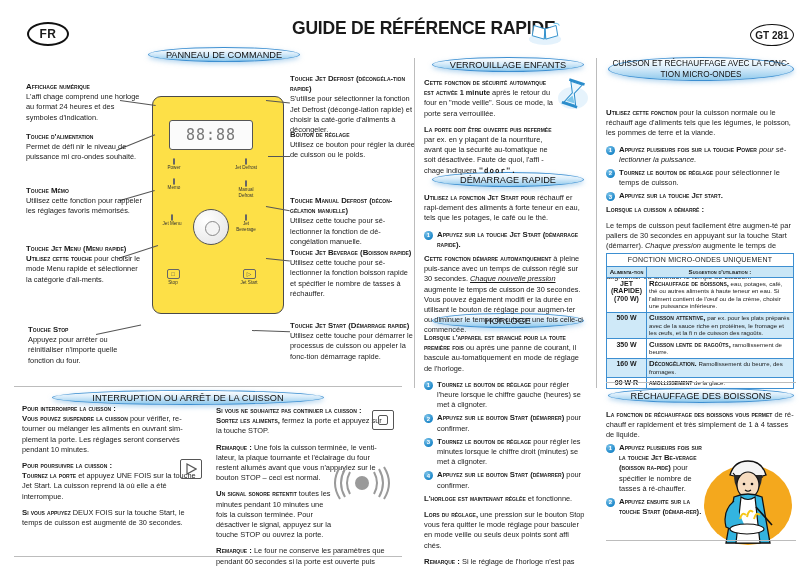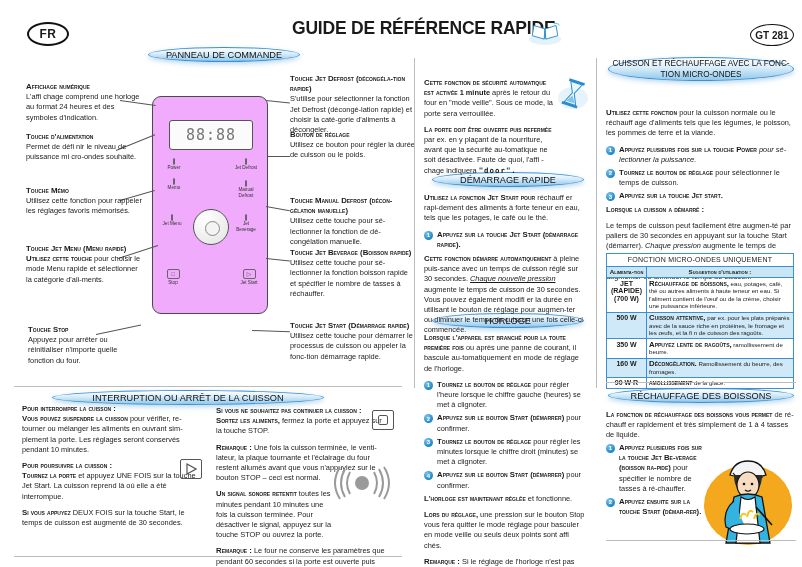--- a/index.html
+++ b/index.html
@@ -64,23 +64,23 @@
     background: radial-gradient(circle at 35% 30%, #7ec4ea, #1b86c8 70%);
     color: #fff; font-size: 6px; font-weight: bold;
     display: flex; align-items: center; justify-content: center;
     margin-right: 4px; margin-top: 1px;
   }
   .step-body { flex: 1; }
 
   
   .panel-box {
     position: absolute; left: 152px; top: 96px;
-    width: 116px; height: 218px;
+    width: 132px; height: 218px;
     border: 1.4px solid #4a4a4a; border-radius: 9px;
-    background: #f0abfc;
+    background: #fde047;
     padding-left: 7px;
   }
   .display {
     position: absolute; left: 16px; top: 23px;
     width: 84px; height: 30px;
     border: 1.2px solid #555; border-radius: 3px;
     background: #fbfbfb;
     display: flex; align-items: center; justify-content: center;
   }
   .display .digits {
@@ -153,20 +153,21 @@
     <path d="M20 8 L7 4 L5 16 L19 20 Z" fill="#ffffff" stroke="#2a8ccb" stroke-width="1.1"></path>
     <path d="M20 8 L33 4 L35 16 L21 20 Z" fill="#ffffff" stroke="#2a8ccb" stroke-width="1.1"></path>
     <path d="M20 8 L20 20" stroke="#2a8ccb" stroke-width="1.1"></path>
     <path d="M30 2 q5 -2 7 2" stroke="#6fc2ea" stroke-width="1.2" fill="none"></path>
   </svg>
 
   <div class="gt-badge">GT 281</div>
 
   <div class="banner" style="left:148px; top:47px; width:152px;">PANNEAU DE COMMANDE</div>
 
+  <div class="banner" style="left:432px; top:57px; width:152px;">VERROUILLAGE ENFANTS</div>
 
   <div class="banner two-line" style="left:608px; top:57px; width:186px;">
     <span>CUISSON ET RÉCHAUFFAGE AVEC LA FONC-</span>
     <span>TION MICRO-ONDES</span>
   </div>
 
   <div class="banner" style="left:432px; top:172px; width:152px;">DÉMARRAGE RAPIDE</div>
 
   <div class="banner" style="left:432px; top:313px; width:152px;">HORLOGE</div>
 
@@ -361,21 +362,21 @@
     <tr>
       <td class="pw">JET (RAPIDE) (700 W)</td>
       <td><span class="sc">Réchauffage de boissons,</span><span> eau, potages, café, thé ou autres aliments à haute teneur en eau. Si l'aliment contient de l'œuf ou de la crème, choisir une puissance inférieure.</span></td>
     </tr>
     <tr class="alt">
       <td class="pw">500 W</td>
       <td><span class="sc">Cuisson attentive,</span><span> par ex. pour les plats préparés avec de la sauce riche en protéines, le fromage et les œufs, et la fi n de cuisson des ragoûts.</span></td>
     </tr>
     <tr>
       <td class="pw">350 W</td>
-      <td><span class="sc">Appuyez lente de ragoûts,</span><span> ramollissement de beurre.</span></td>
+      <td><span class="sc">Cuisson lente de ragoûts,</span><span> ramollissement de beurre.</span></td>
     </tr>
     <tr class="alt">
       <td class="pw">160 W</td>
       <td><span class="sc">Décongélation.</span><span> Ramollissement du beurre, des fromages.</span></td>
     </tr>
     <tr>
       <td class="pw">90 W R</td>
       <td><span class="sc">amollissement</span><span> de la glace.</span></td>
     </tr>
   </tbody>

